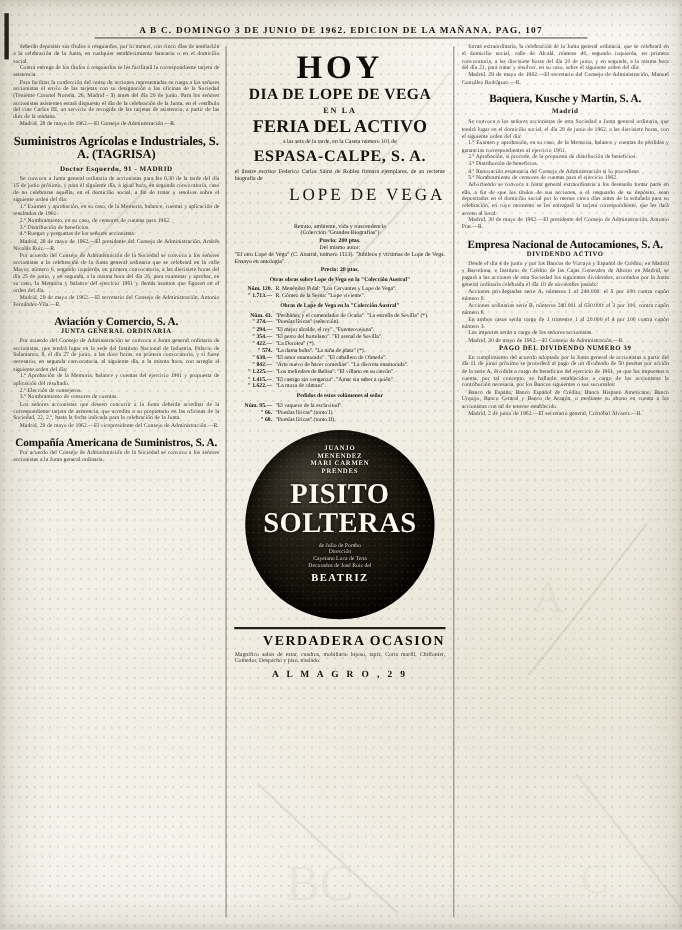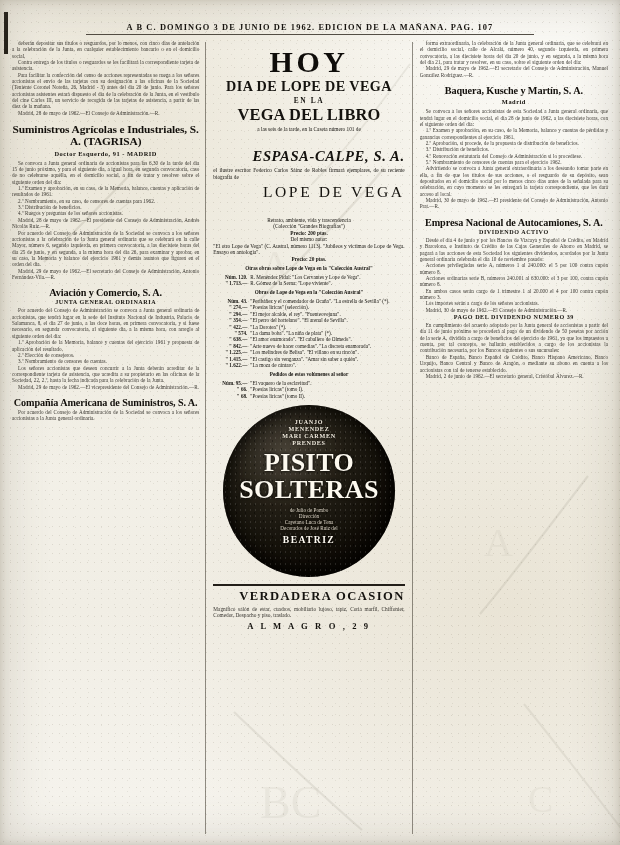--- a/index.html
+++ b/index.html
@@ -98,22 +98,22 @@
   }
   .enla{
     text-align:center;font-weight:bold;font-size:7.4px;letter-spacing:1.6px;
     margin:2px 0 1px;filter:blur(.2px);
   }
   .feria{
     text-align:center;font-weight:bold;font-size:16.4px;line-height:17px;
     letter-spacing:.2px;margin:1px 0 3px;filter:blur(.2px);
   }
   .espasa{
-    text-align:right;font-weight:bold;font-size:14.6px;line-height:15.6px;
-    letter-spacing:.6px;margin:16px 0 3px;filter:blur(.2px);font-style:italic;
+    text-align:center;font-weight:bold;font-size:14.6px;line-height:15.6px;
+    letter-spacing:.6px;margin:2px 0 3px;filter:blur(.2px);
   }
   .lope{
     text-align:right;font-weight:normal;font-size:15.6px;line-height:16.4px;
     letter-spacing:2.6px;margin:4px 0 16px;filter:blur(.2px);
   }
   .small-c{font-size:5.3px;line-height:6.5px;text-align:center;filter:blur(.2px);}
   .bold-c{font-weight:bold;}
 
   
   .cat{font-size:5.15px;line-height:6.4px;filter:blur(.2px);}
@@ -237,21 +237,21 @@
     </div>
   </div>
 
   <div class="coldiv"></div>
 
   <div class="col mid">
 
     <div class="hoy">HOY</div>
     <div class="dia">DIA DE LOPE DE VEGA</div>
     <div class="enla">EN LA</div>
-    <div class="feria">VEGA DEL LIBRO</div>
+    <div class="feria">FERIA DEL ACTIVO</div>
     <div class="small-c">a las seis de la tarde, en la Caseta número 101 de</div>
     <div class="espasa">ESPASA-CALPE, S. A.</div>
     <div class="small-c" style="text-align:justify">el ilustre escritor Federico Carlos Sáinz de Robles firmará ejemplares, de su reciente biografía de</div>
     <div class="lope">LOPE DE VEGA</div>
     <div class="small-c">Retrato, ambiente, vida y trascendencia</div>
     <div class="small-c">(Colección "Grandes Biografías")</div>
     <div class="small-c bold-c">Precio: 200 ptas.</div>
     <div class="small-c">Del mismo autor:</div>
     <div class="small-c" style="text-align:justify">"El otro Lope de Vega" (C. Austral, número 1113). "Jubileos y víctimas de Lope de Vega. Ensayo en antología".</div>
     <div class="small-c bold-c">Precio: 20 ptas.</div>

